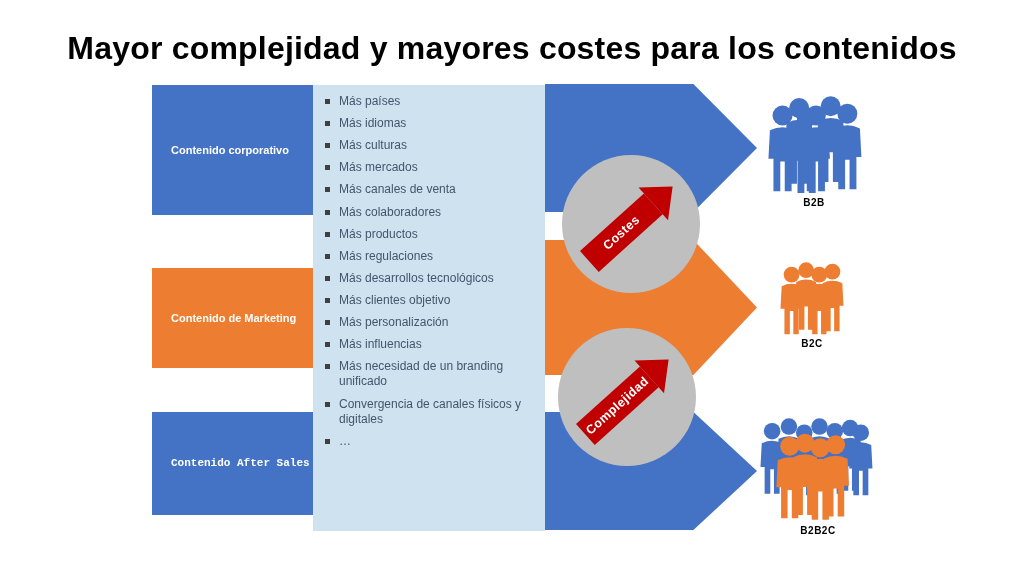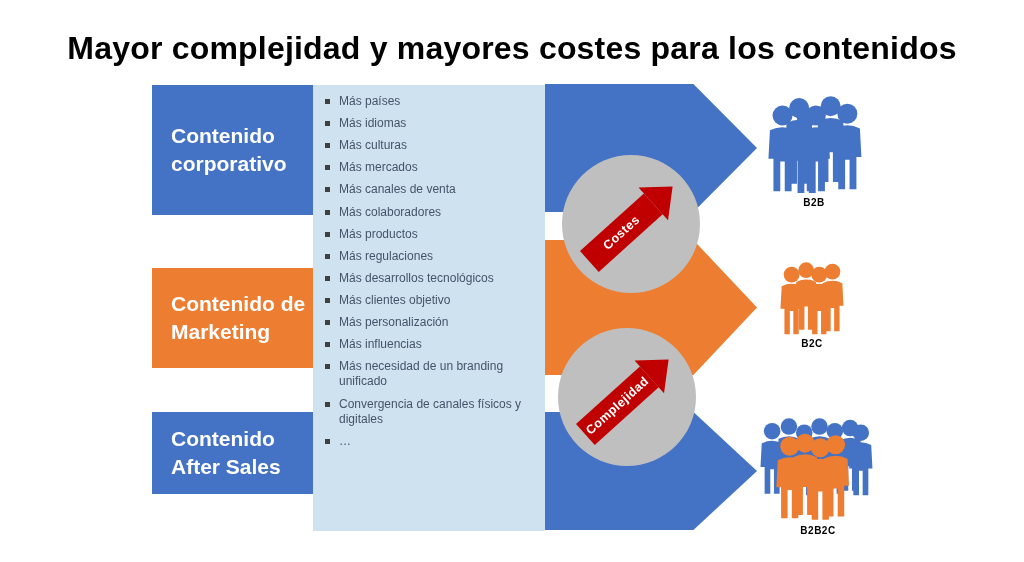--- a/index.html
+++ b/index.html
@@ -8,28 +8,28 @@
     font-family:"Liberation Sans",sans-serif;
   }
   .title{
     position:absolute;top:30px;left:0;width:1024px;margin:0;
     text-align:center;font-size:32px;font-weight:bold;color:#000;
     letter-spacing:0.2px;
   }
   
   .block{
     position:absolute;left:152px;width:161px;display:flex;align-items:center;
-    color:#fff;font-weight:bold;font-size:21px;line-height:1.32;
+    color:#fff;font-weight:bold;font-size:11px;line-height:1.32;
     padding-left:19px;box-sizing:border-box;
   }
   .blue{background:#4472C4;}
   .orange{background:#ED7D31;}
   .b1{top:85px;height:130px;}
   .b2{top:240px;height:100px;margin-top:28px;}
-  .b3{top:412px;height:82px;}
+  .b3{top:412px;height:103px;font-family:Liberation Mono, monospace;}
 
   
   .panel{
     position:absolute;left:313px;top:85px;width:232px;height:446px;
     background:#CFE2F0;box-sizing:border-box;padding:9px 4px 4px 10px;
   }
   .drivers{list-style:none;margin:0;padding:0;}
   .driver{
     display:flex;align-items:flex-start;margin-bottom:7px;
     color:#44546A;font-size:12px;line-height:1.26;

